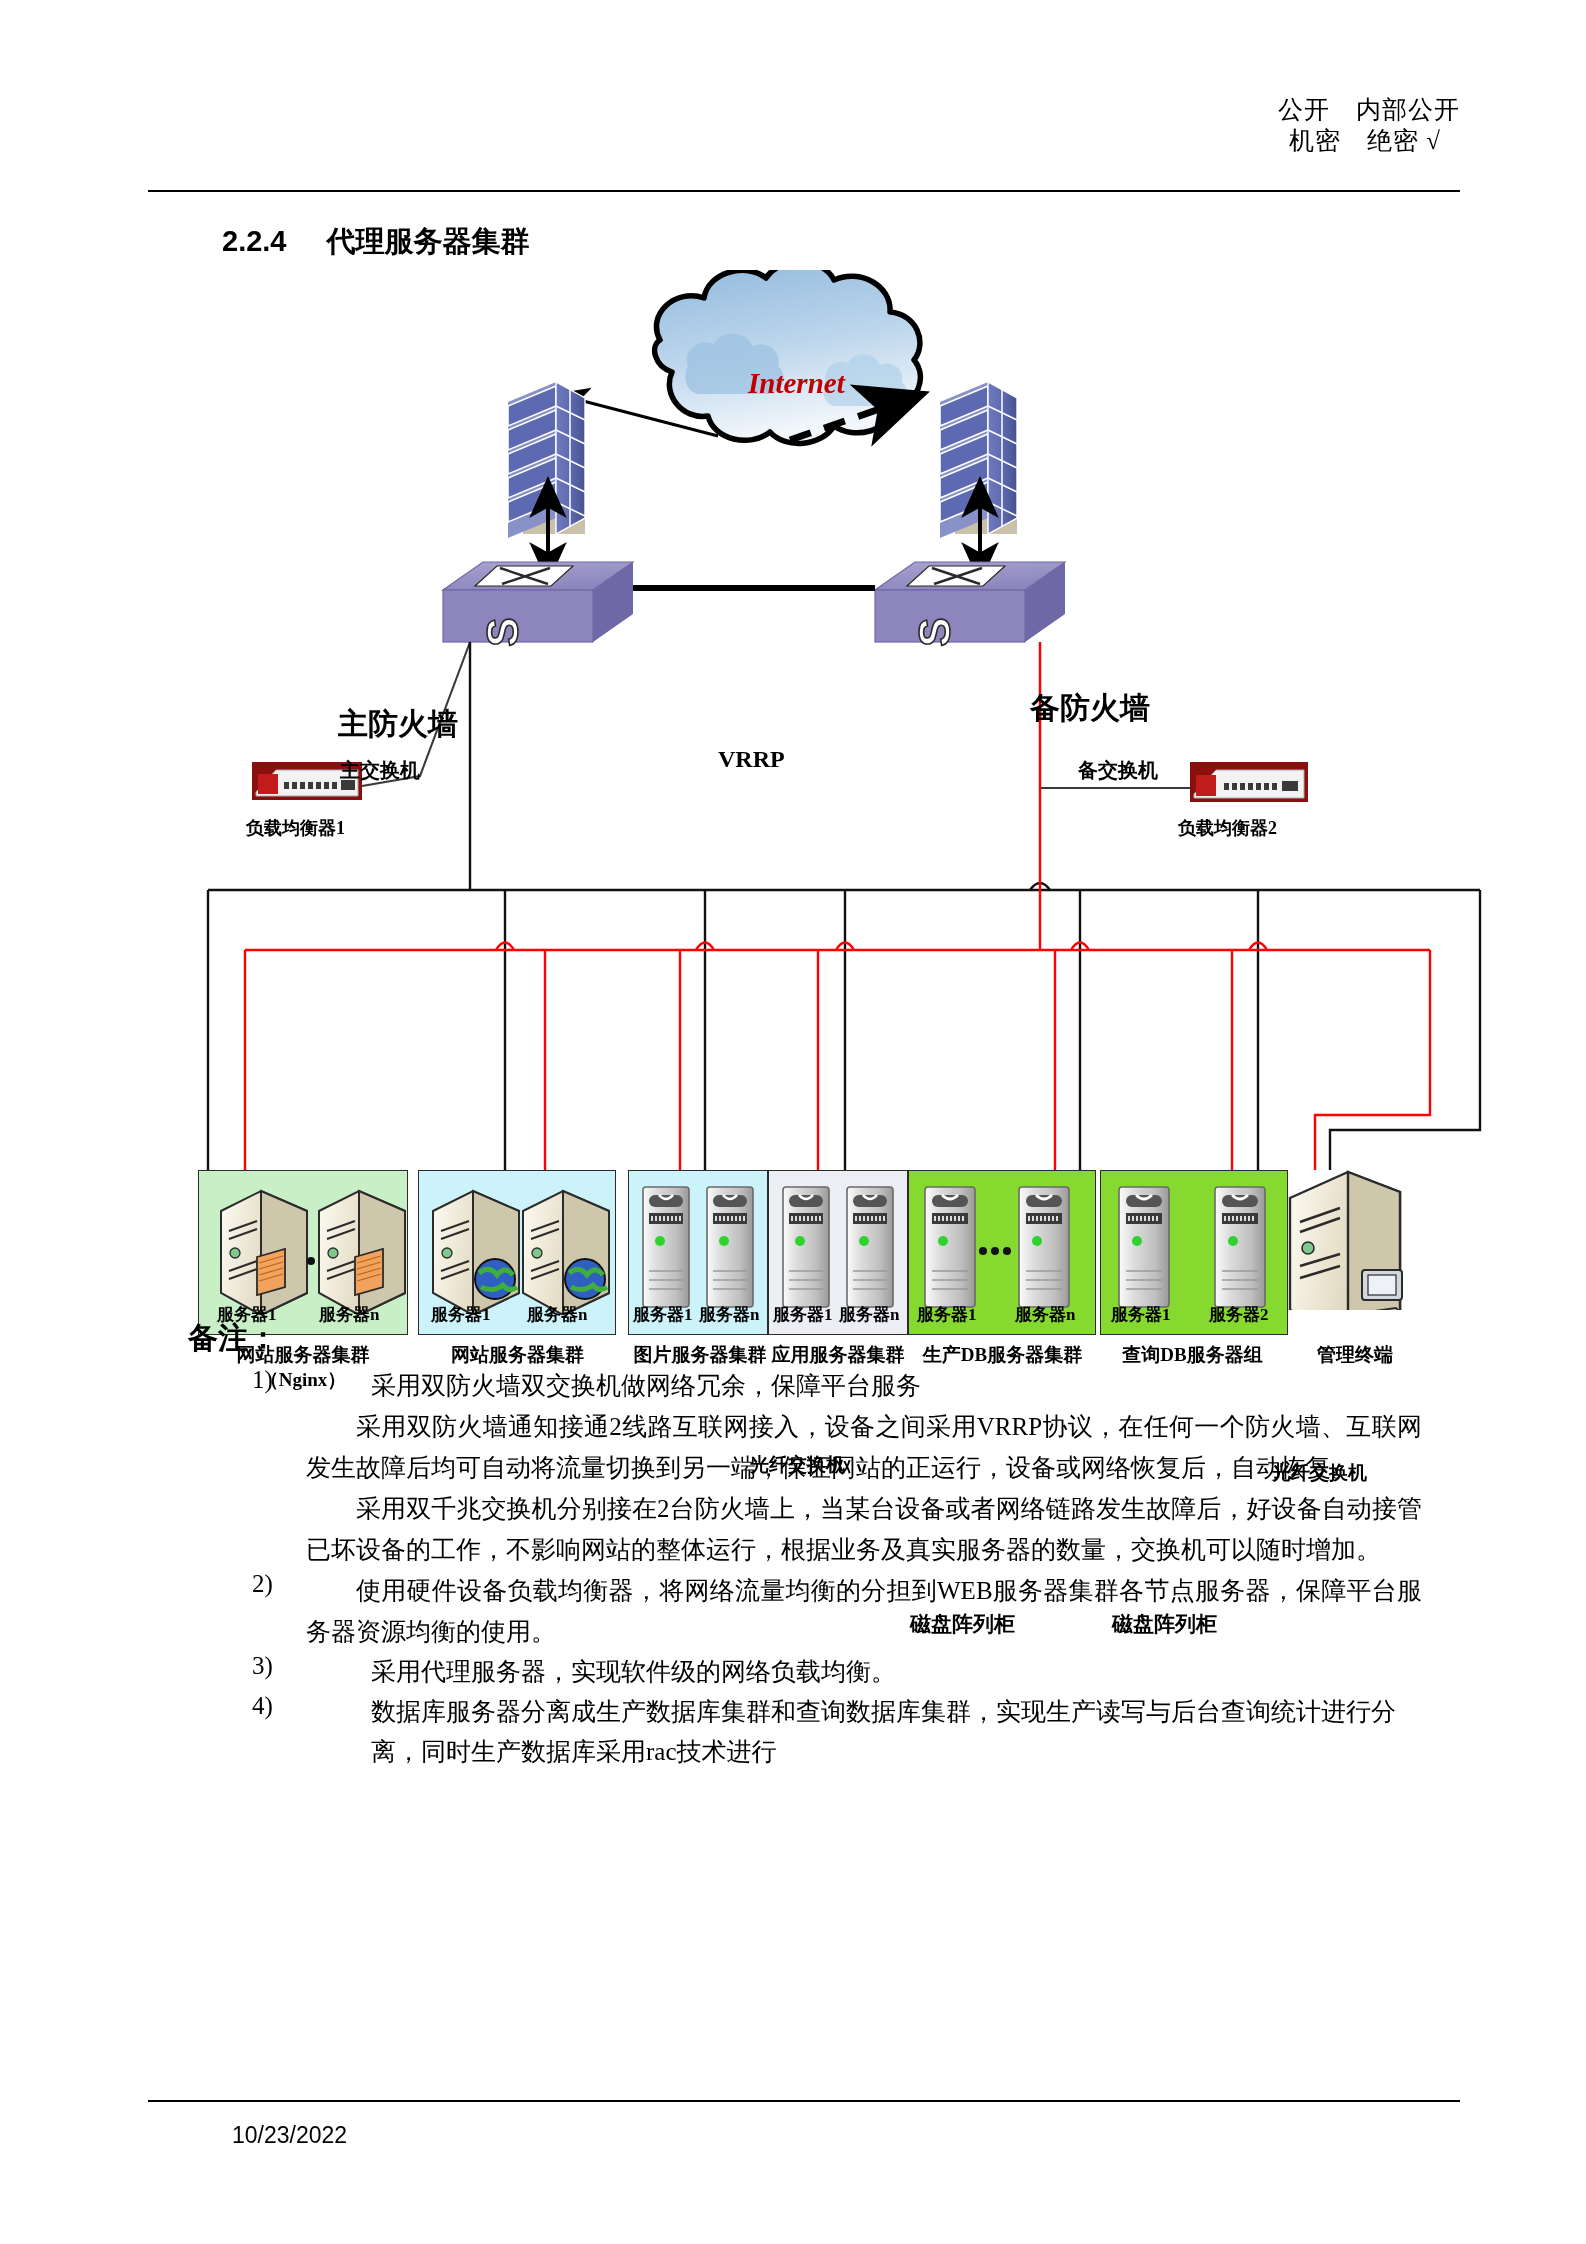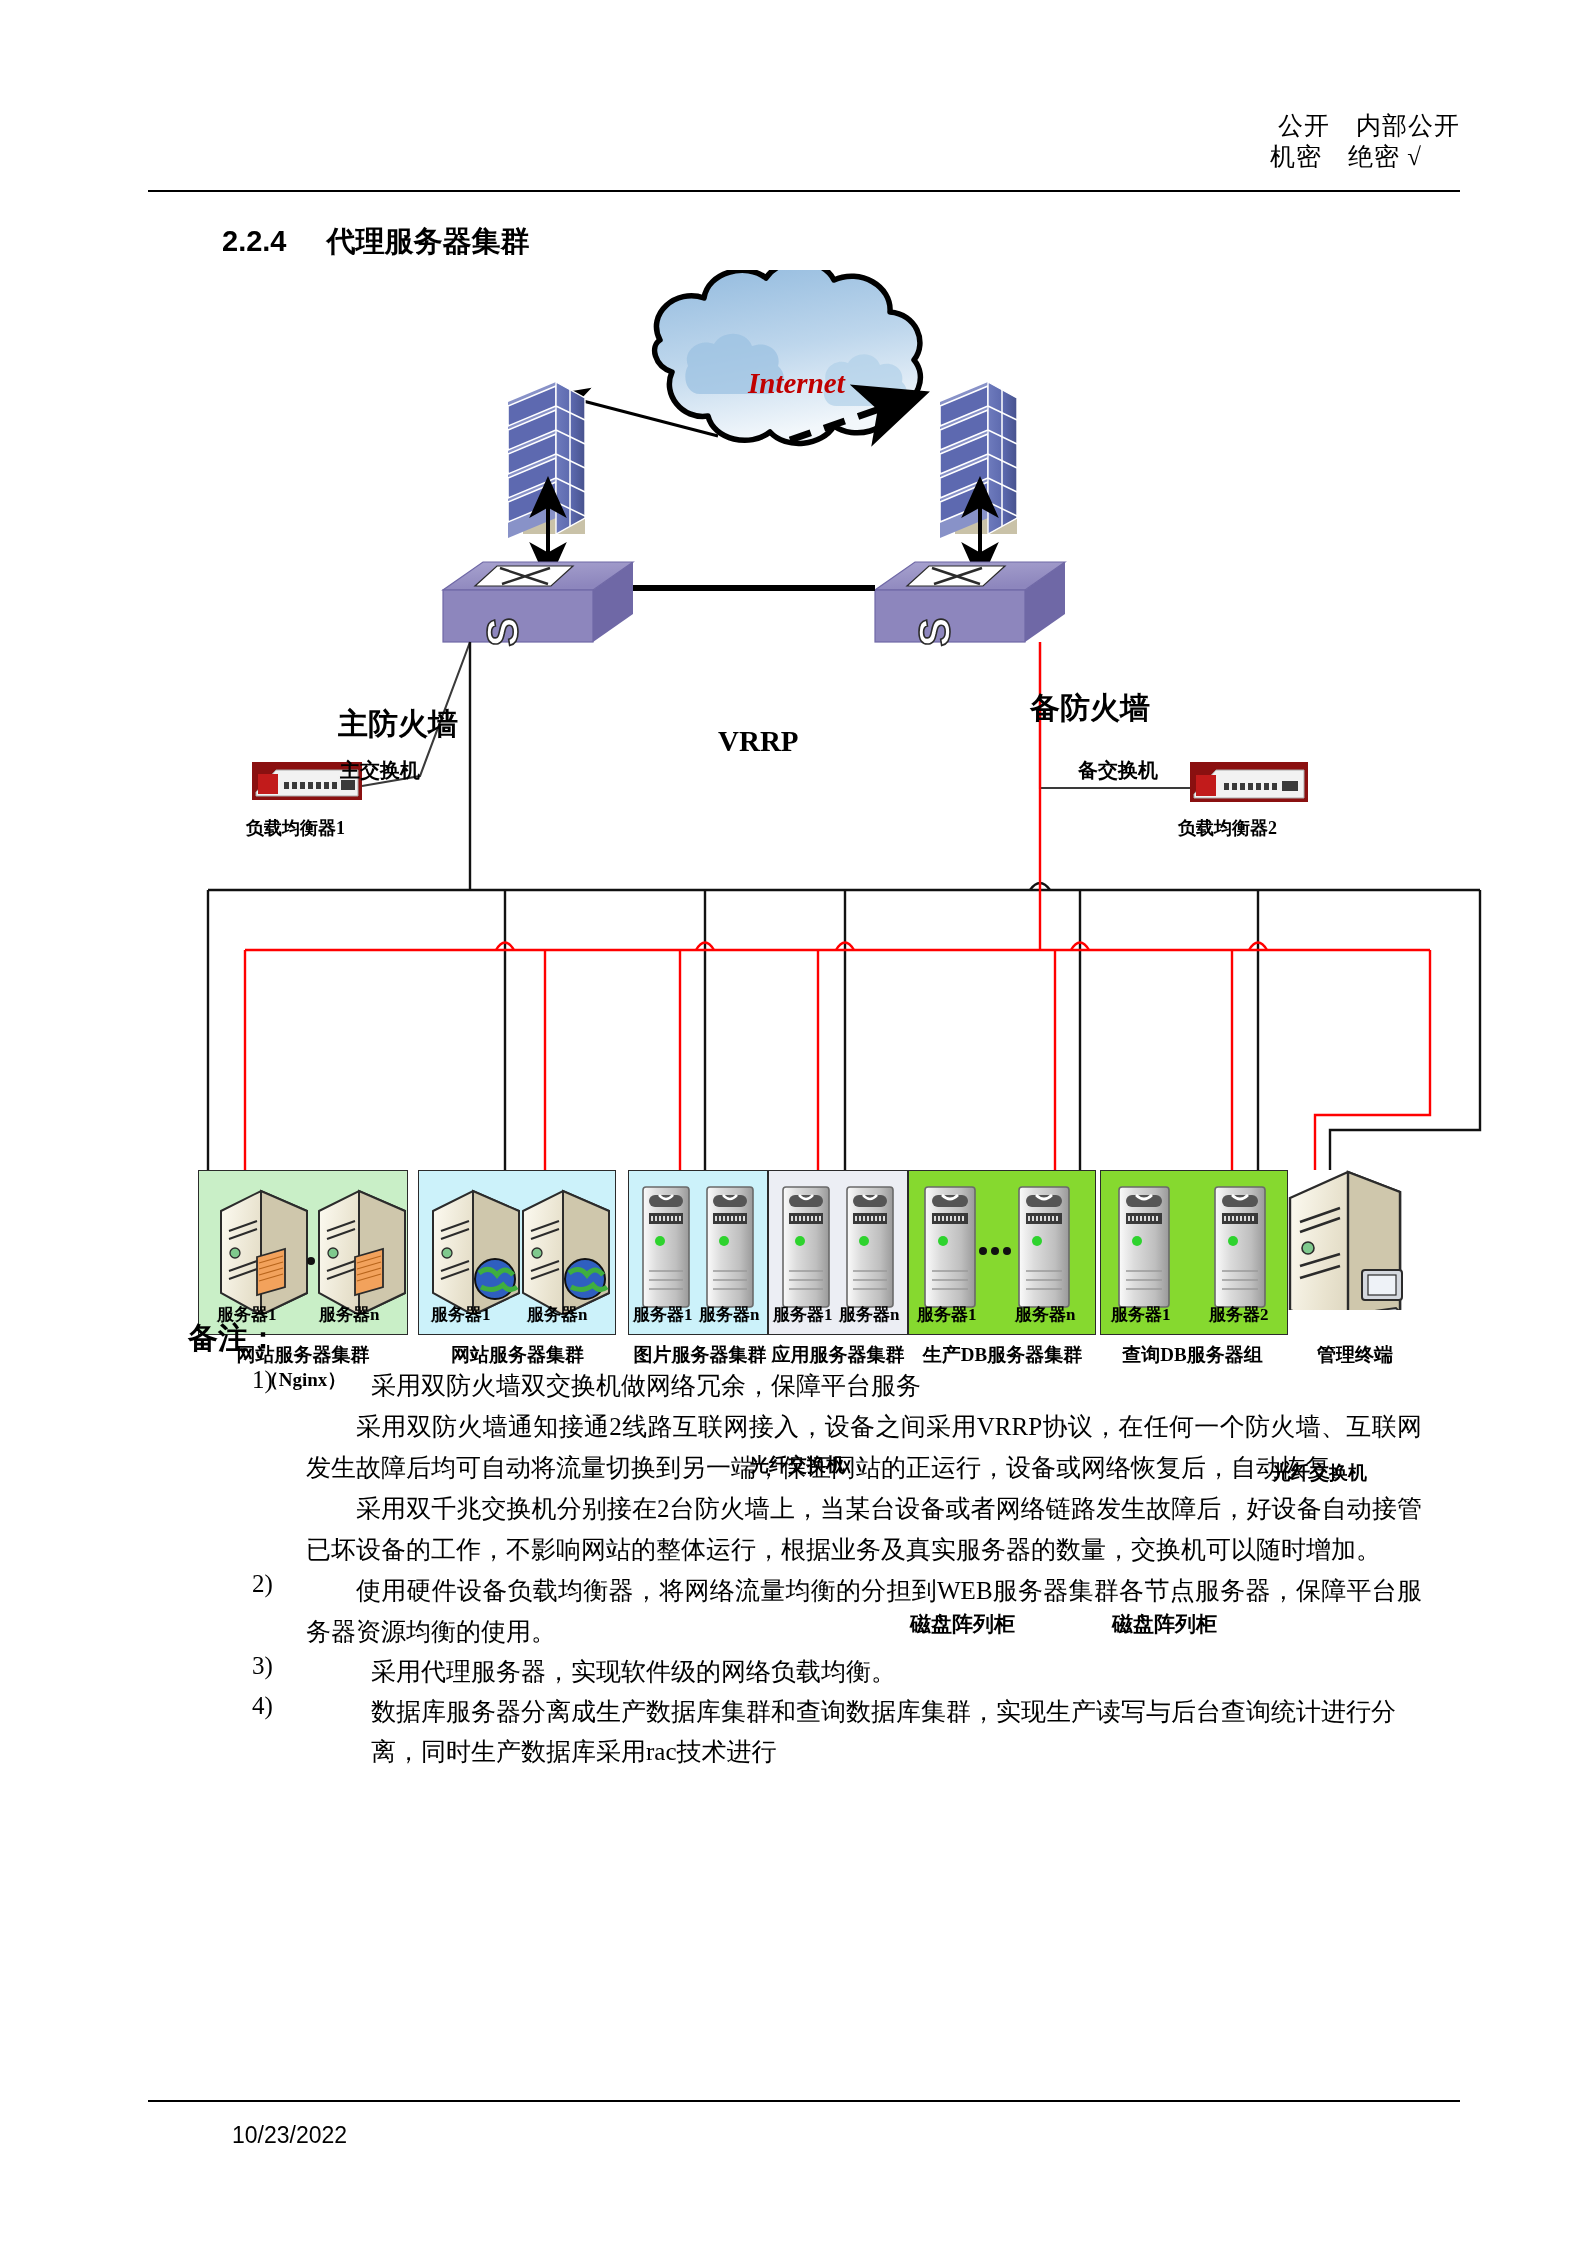--- a/index.html
+++ b/index.html
@@ -6,22 +6,22 @@
   body{
     width:1586px;height:2244px;position:relative;
     font-family:"Liberation Serif","DejaVu Serif",serif;
     color:#000;
     -webkit-font-smoothing:antialiased;
   }
   .page{position:absolute;inset:0;}
 
   
   .hdr-class{
-    position:absolute;right:126px;top:110px;
-    text-align:left;font-size:25px;line-height:31px;
+    position:absolute;right:126px;top:94px;
+    text-align:center;font-size:25px;line-height:31px;
     font-family:"Liberation Serif","DejaVu Serif",serif;
     letter-spacing:1px;white-space:nowrap;
   }
   .hdr-class .row2{margin-left:-8px;}
   .hdr-rule{
     position:absolute;left:148px;right:126px;top:190px;
     border-top:2.4px solid #000;
   }
 
   
@@ -401,21 +401,21 @@
       </g>
     </svg>
 
     <div class="dlabel" style="left:338px;top:434px;font-size:30px;">主防火墙</div>
     <div class="dlabel" style="left:1030px;top:418px;font-size:30px;">备防火墙</div>
     <div class="dlabel" style="left:340px;top:432px;font-size:0;"></div>
     <div class="dlabel" style="left:338px;top:-999px;"></div>
 
     <div class="dlabel" style="left:340px;top:487px;font-size:20px;">主交换机</div>
     <div class="dlabel" style="left:1078px;top:487px;font-size:20px;">备交换机</div>
-    <div class="dlabel" style="left:718px;top:455px;font-size:29px;font-family:'Liberation Serif',serif;">VRRP</div>
+    <div class="dlabel" style="left:718px;top:476px;font-size:24px;font-family:'Liberation Serif',serif;">VRRP</div>
 
     <div class="dlabel" style="left:246px;top:546px;font-size:18px;">负载均衡器1</div>
     <div class="dlabel" style="left:1178px;top:546px;font-size:18px;">负载均衡器2</div>
 
     <div class="cbox" style="left:198px;top:900px;width:210px;height:165px;background:#c9efc7;">
       <svg width="210" height="140" style="position:absolute;left:0;top:4px;">
         <polygon points="22,36 62,16 108,36 108,118 62,140 22,118" fill="url(#beigeg)" stroke="#2b2b2b" stroke-width="2"></polygon>
         <polygon points="62,16 108,36 108,118 62,140" fill="#cfc7ac" stroke="#2b2b2b" stroke-width="2"></polygon>
         <path d="M30,56 L58,46 M30,64 L58,54 M30,96 L58,86 M30,104 L58,94" stroke="#2b2b2b" stroke-width="2" fill="none"></path>
         <circle cx="36" cy="78" r="5" fill="#7fc98d" stroke="#2b2b2b" stroke-width="1.3"></circle>

